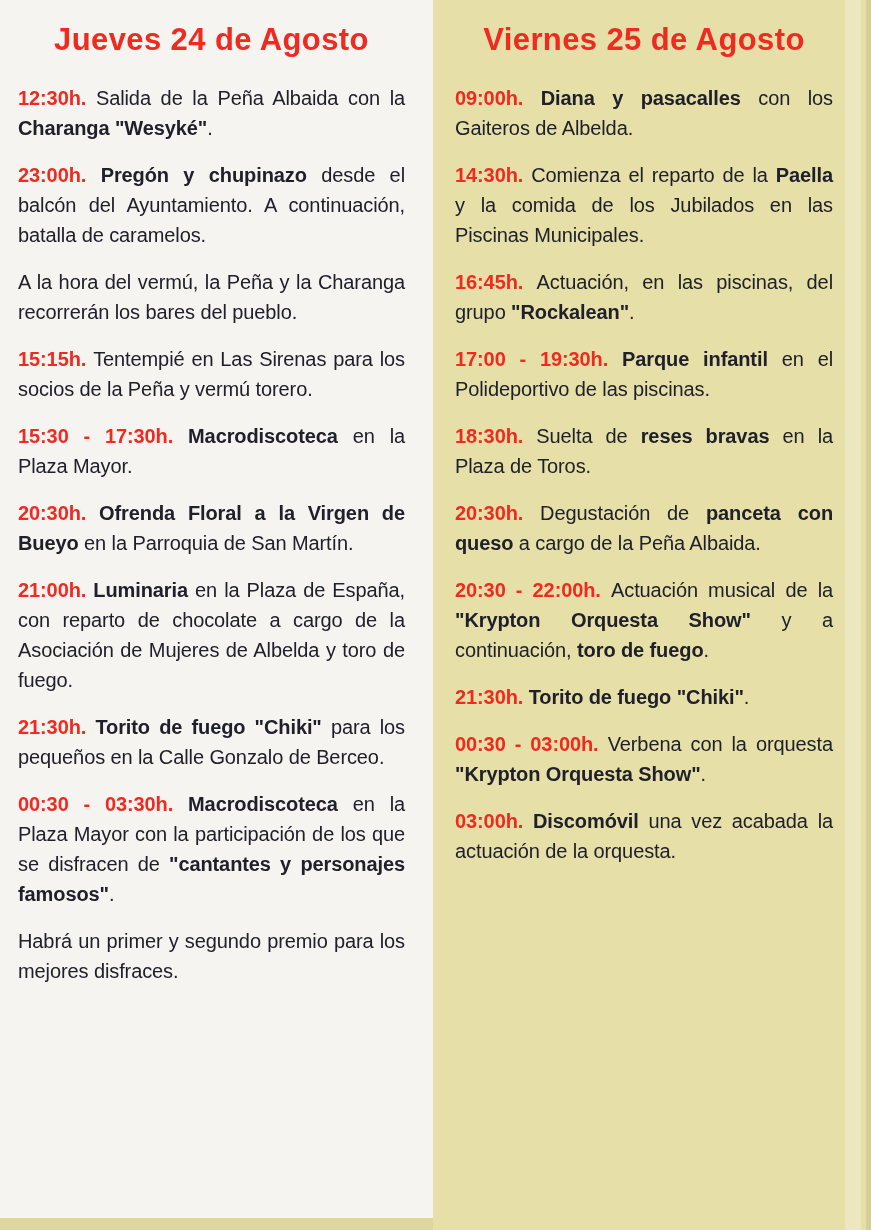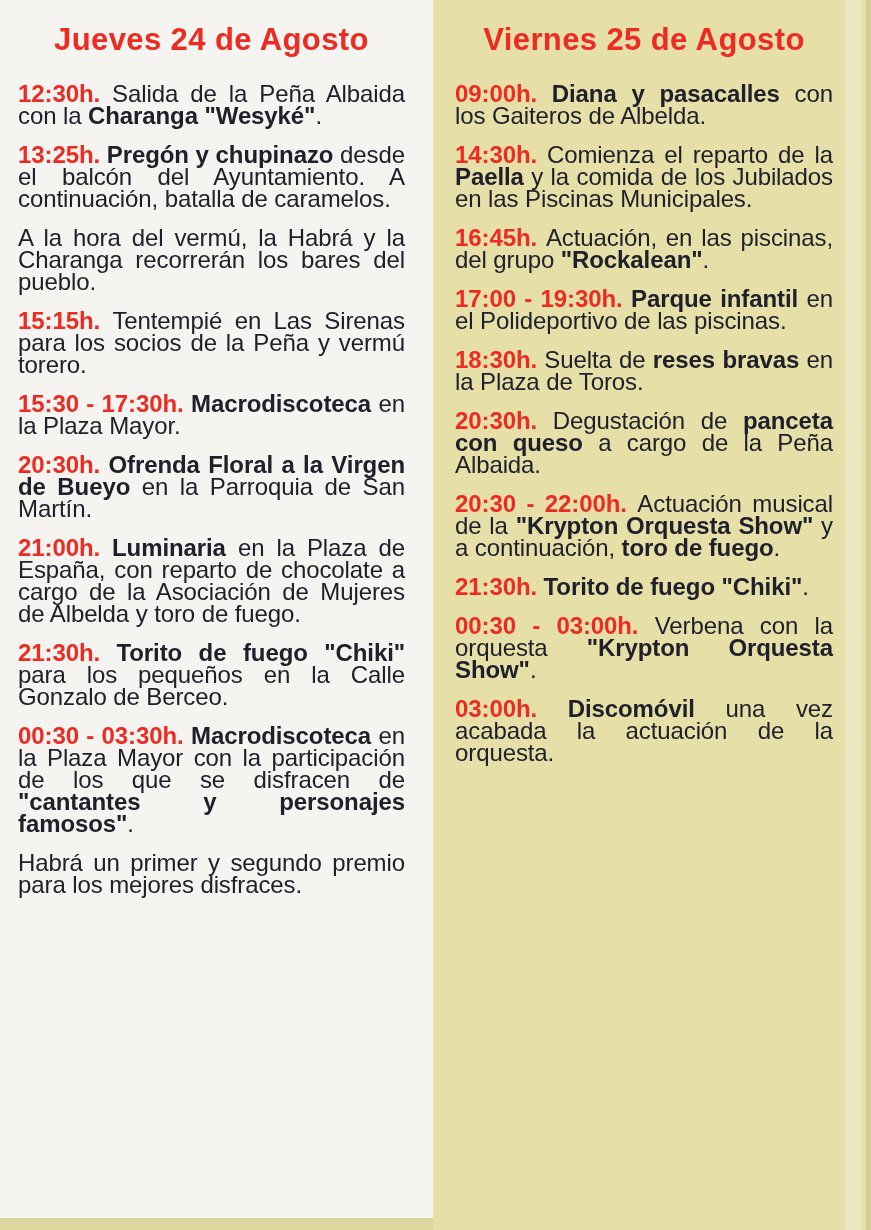--- a/index.html
+++ b/index.html
@@ -37,22 +37,22 @@
     margin:0 0 25px 0;
     font-size:31px;
     font-weight:bold;
     letter-spacing:0.4px;
     color:var(--accent);
     text-align:center;
     white-space:nowrap;
   }
   .entry{
     margin:0 0 17px 0;
-    font-size:24px;
-    line-height:22px;
+    font-size:20px;
+    line-height:30px;
     color:var(--ink);
     text-align:justify;
     letter-spacing:-0.1px;
   }
   .time{color:var(--accent);font-weight:bold;}
   .b{font-weight:bold;}
   .n{font-weight:normal;}
   .bottom-strip{
     position:absolute;left:0;bottom:0;width:433px;height:12px;
     background:var(--edge);
@@ -70,22 +70,22 @@
 </style>
 </head>
 <body>
 
 <div class="page">
 
   <div class="col col-left">
     <h1 class="day-title">Jueves 24 de Agosto</h1>
     <div class="entries">
         <p class="entry"><span class="time">12:30h. </span><span class="n">Salida de la Peña Albaida con la </span><span class="b">Charanga "Wesyké"</span><span class="n">.</span></p>
-        <p class="entry"><span class="time">13:25h. </span><span class="b">Pregón y chupinazo</span><span class="n"> desde el balcón del Ayuntamiento. A continuación, batalla de caramelos.</span></p>
-        <p class="entry"><span class="n">A la hora del vermú, la Habrá y la Charanga recorrerán los bares del pueblo.</span></p>
+        <p class="entry"><span class="time">23:00h. </span><span class="b">Pregón y chupinazo</span><span class="n"> desde el balcón del Ayuntamiento. A continuación, batalla de caramelos.</span></p>
+        <p class="entry"><span class="n">A la hora del vermú, la Peña y la Charanga recorrerán los bares del pueblo.</span></p>
         <p class="entry"><span class="time">15:15h. </span><span class="n">Tentempié en Las Sirenas para los socios de la Peña y vermú torero.</span></p>
         <p class="entry"><span class="time">15:30 - 17:30h. </span><span class="b">Macrodiscoteca</span><span class="n"> en la Plaza Mayor.</span></p>
         <p class="entry"><span class="time">20:30h. </span><span class="b">Ofrenda Floral a la Virgen de Bueyo</span><span class="n"> en la Parroquia de San Martín.</span></p>
         <p class="entry"><span class="time">21:00h. </span><span class="b">Luminaria</span><span class="n"> en la Plaza de España, con reparto de chocolate a cargo de la Asociación de Mujeres de Albelda y toro de fuego.</span></p>
         <p class="entry"><span class="time">21:30h. </span><span class="b">Torito de fuego "Chiki"</span><span class="n"> para los pequeños en la Calle Gonzalo de Berceo.</span></p>
         <p class="entry"><span class="time">00:30 - 03:30h. </span><span class="b">Macrodiscoteca</span><span class="n"> en la Plaza Mayor con la participación de los que se disfracen de </span><span class="b">"cantantes y personajes famosos"</span><span class="n">.</span></p>
         <p class="entry"><span class="n">Habrá un primer y segundo premio para los mejores disfraces.</span></p>
       </div>
   </div>
 

